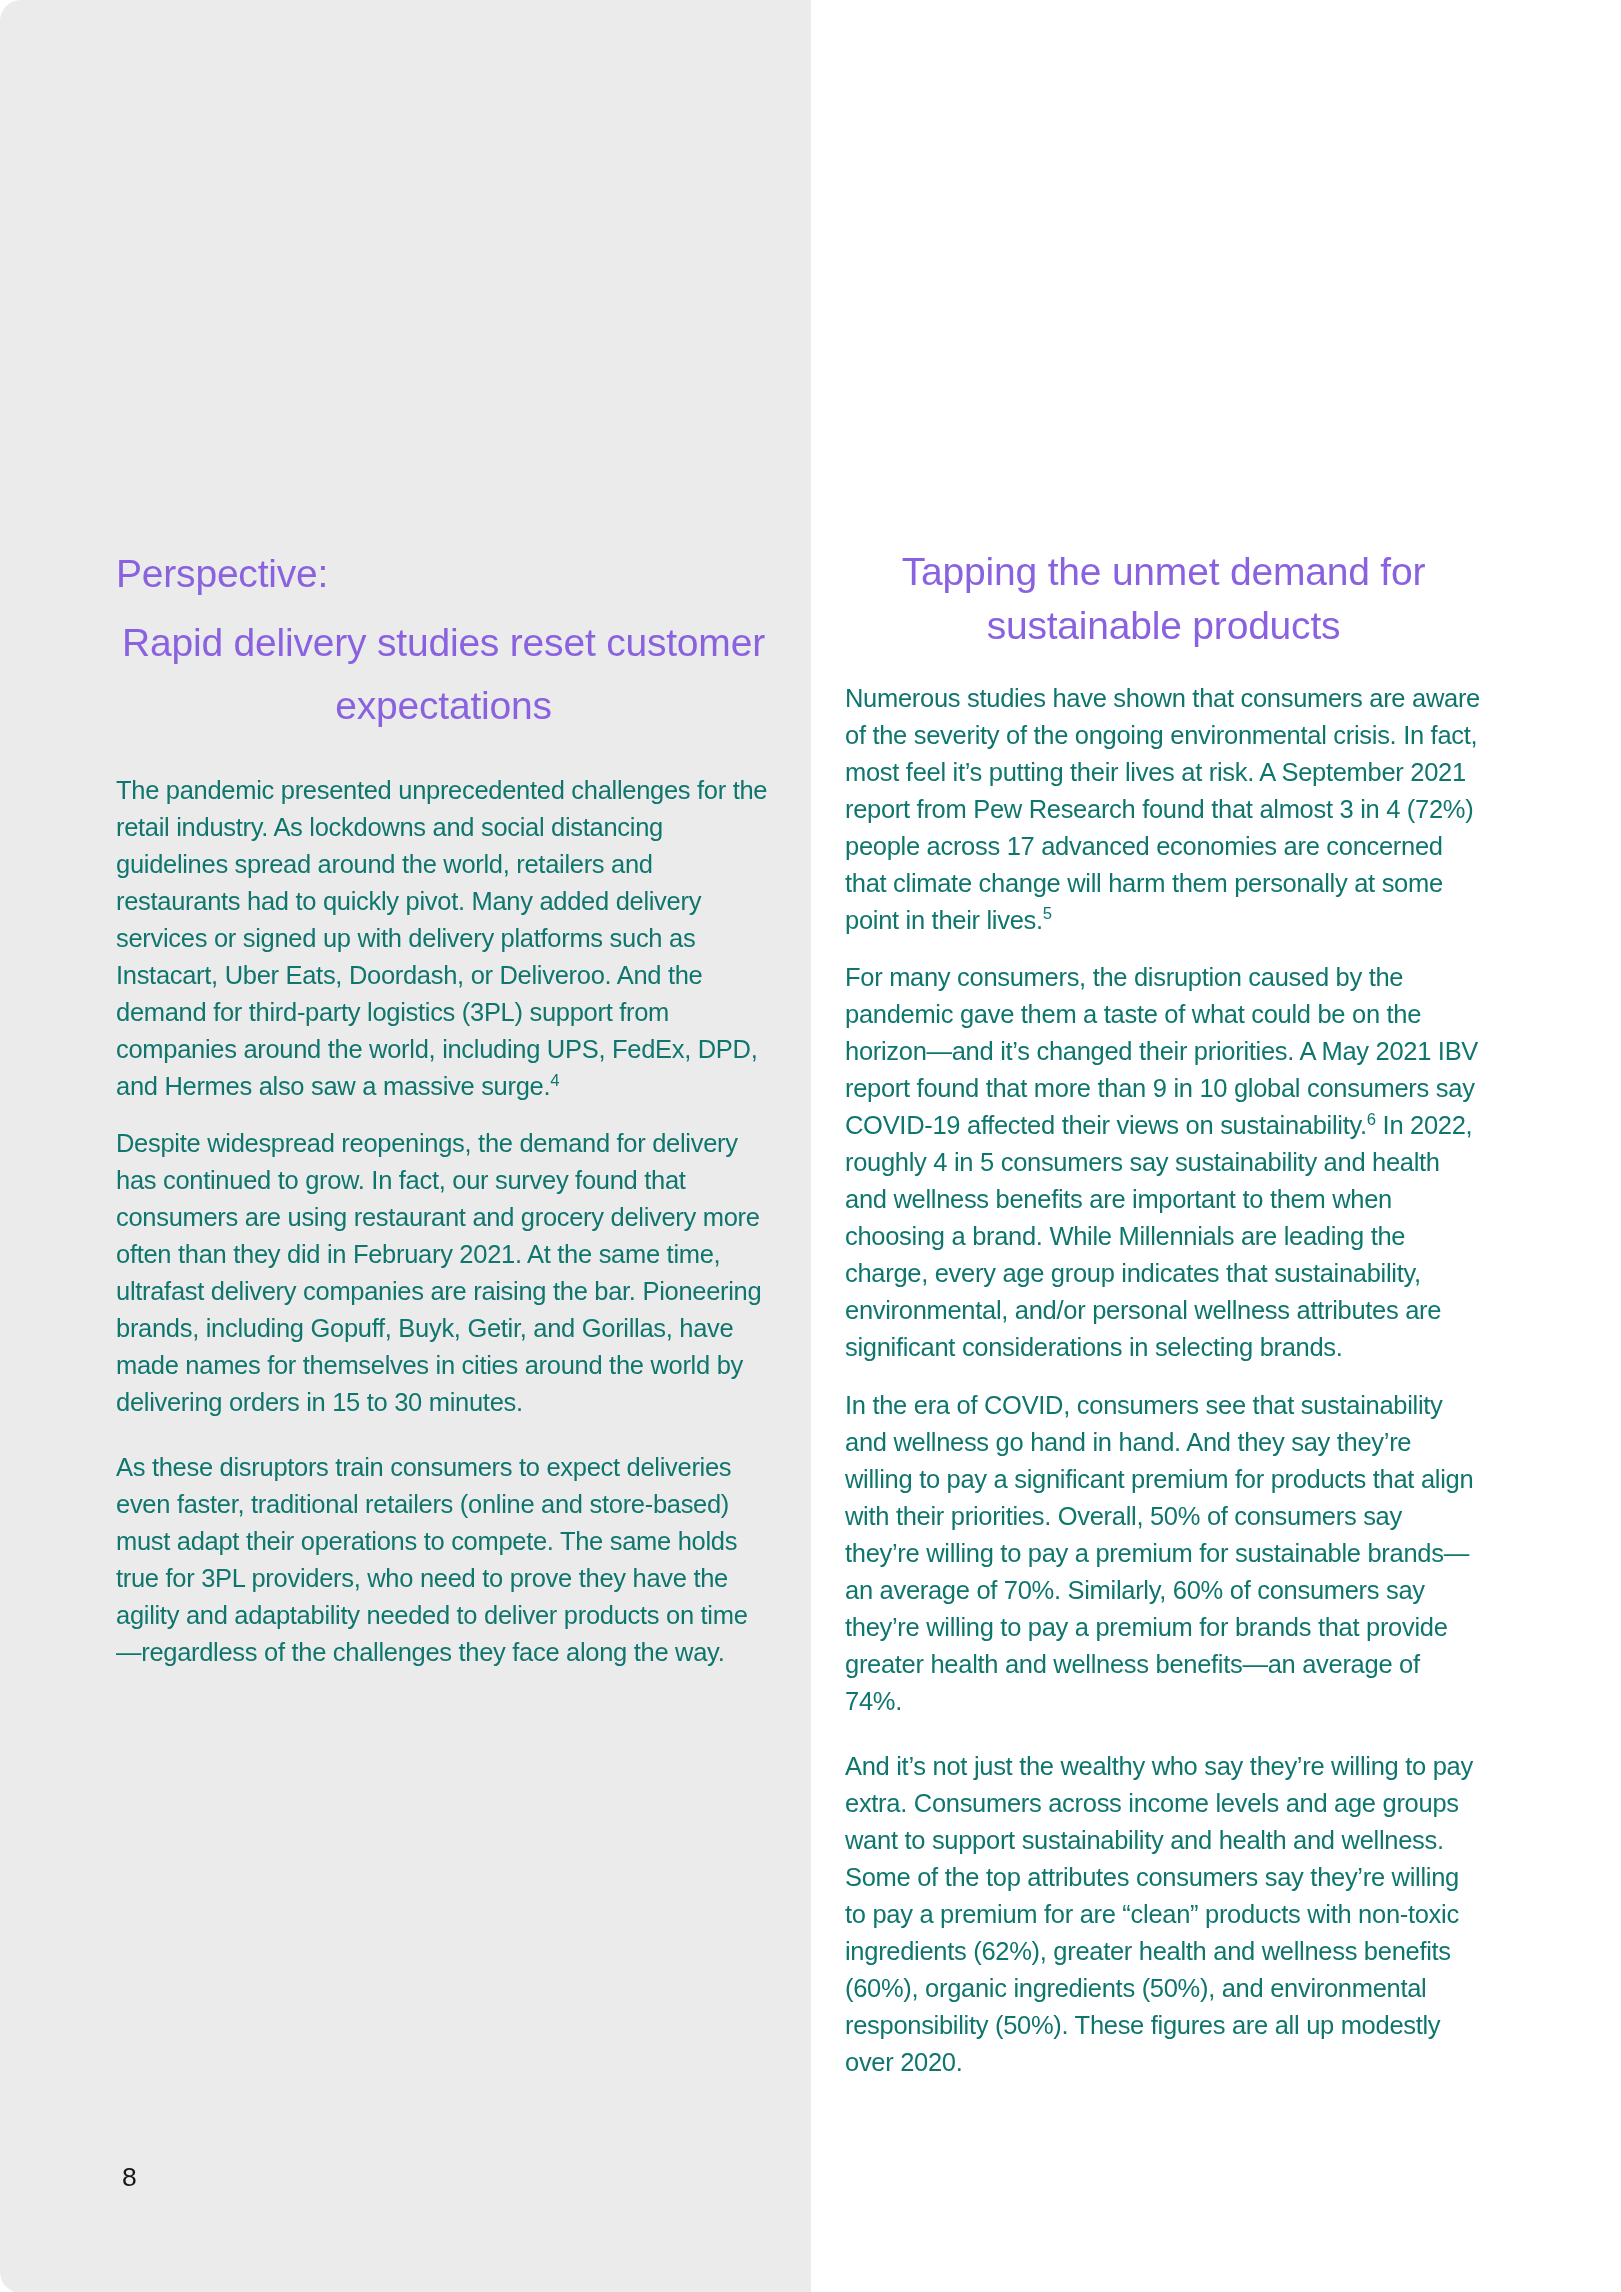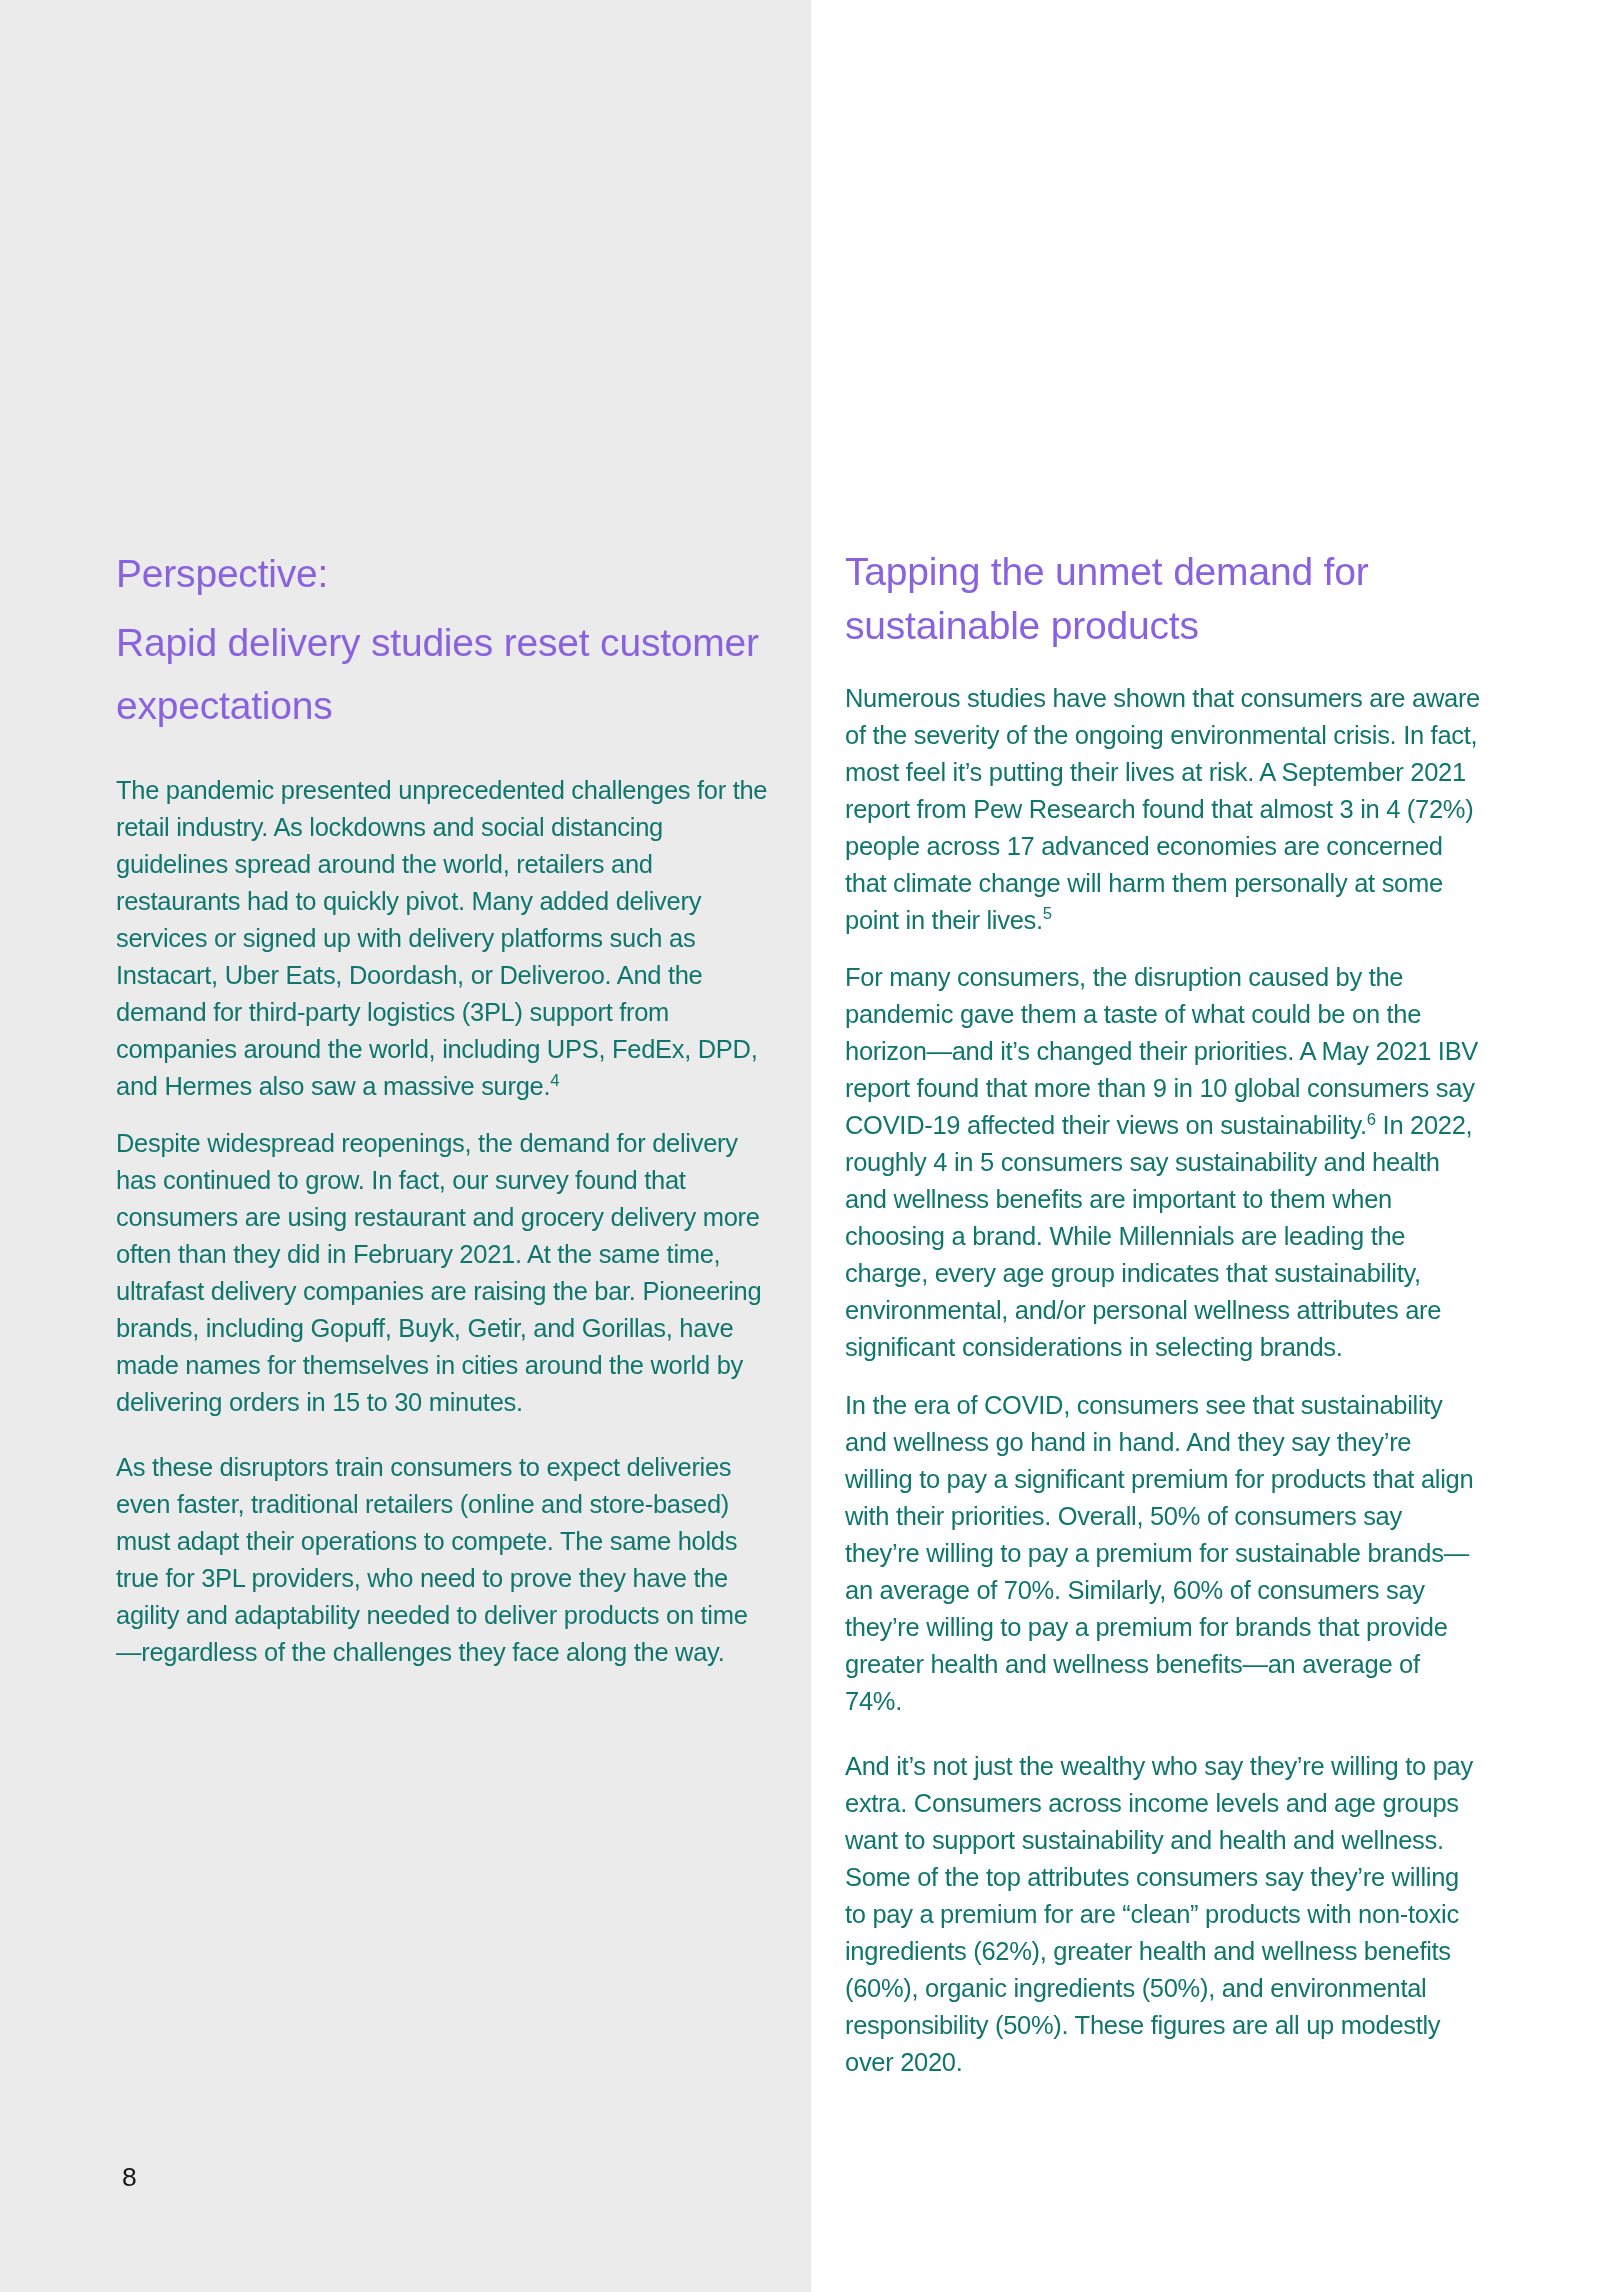--- a/index.html
+++ b/index.html
@@ -8,20 +8,21 @@
     height: 2293px;
     background: #ffffff;
     font-family: "Liberation Sans", "DejaVu Sans", sans-serif;
   }
   #page {
     position: relative;
     width: 1621px;
     height: 2293px;
     overflow: hidden;
     background: #ffffff;
+    border-radius: 21px;
   }
   .left-panel {
     position: absolute;
     left: 0; top: 0;
     width: 811px; height: 2293px;
     background: #ebebeb;
   }
   .right-panel {
     position: absolute;
     left: 811px; top: 0;
@@ -45,20 +46,21 @@
     letter-spacing: -0.2px;
     color: #8a62e0;
     margin-bottom: 5.9px;
   }
   .col-title {
     font-size: 39px;
     font-weight: 400;
     line-height: 63px;
     letter-spacing: -0.2px;
     color: #8a62e0;
+    text-align: center;
   }
   .right-content .col-title {
     line-height: 54px;
     margin-bottom: 0;
   }
   .left-content .col-title {
     margin-bottom: 35px;
   }
   .right-content .col-title {
     margin-bottom: 26.5px;

